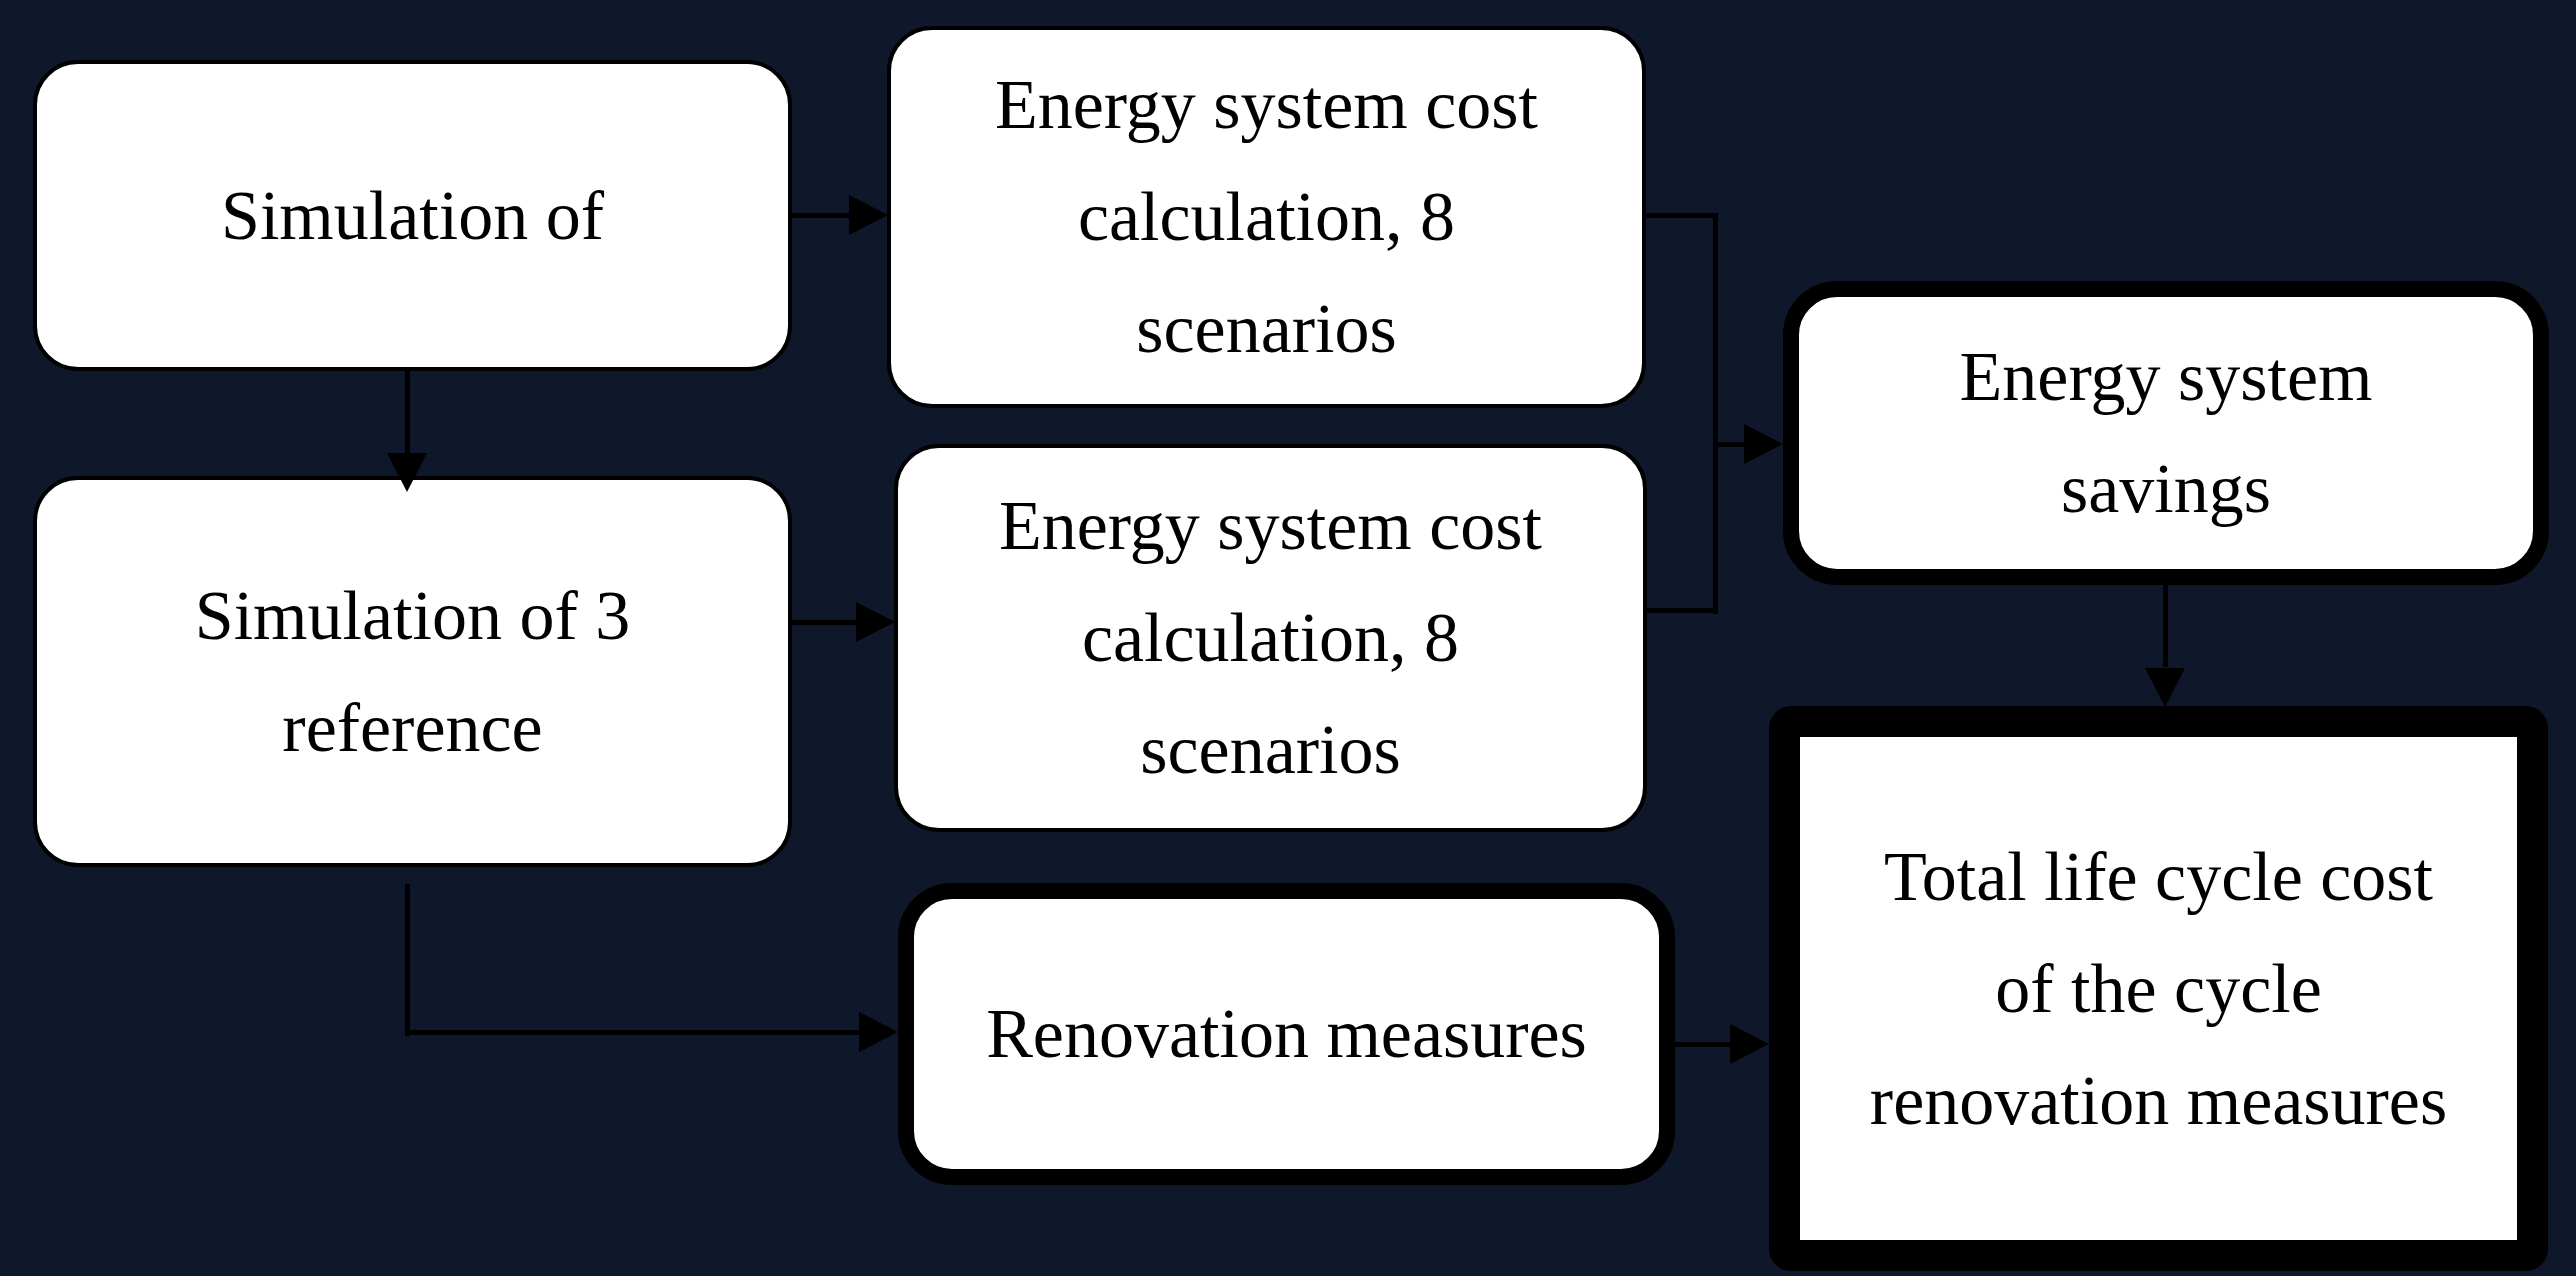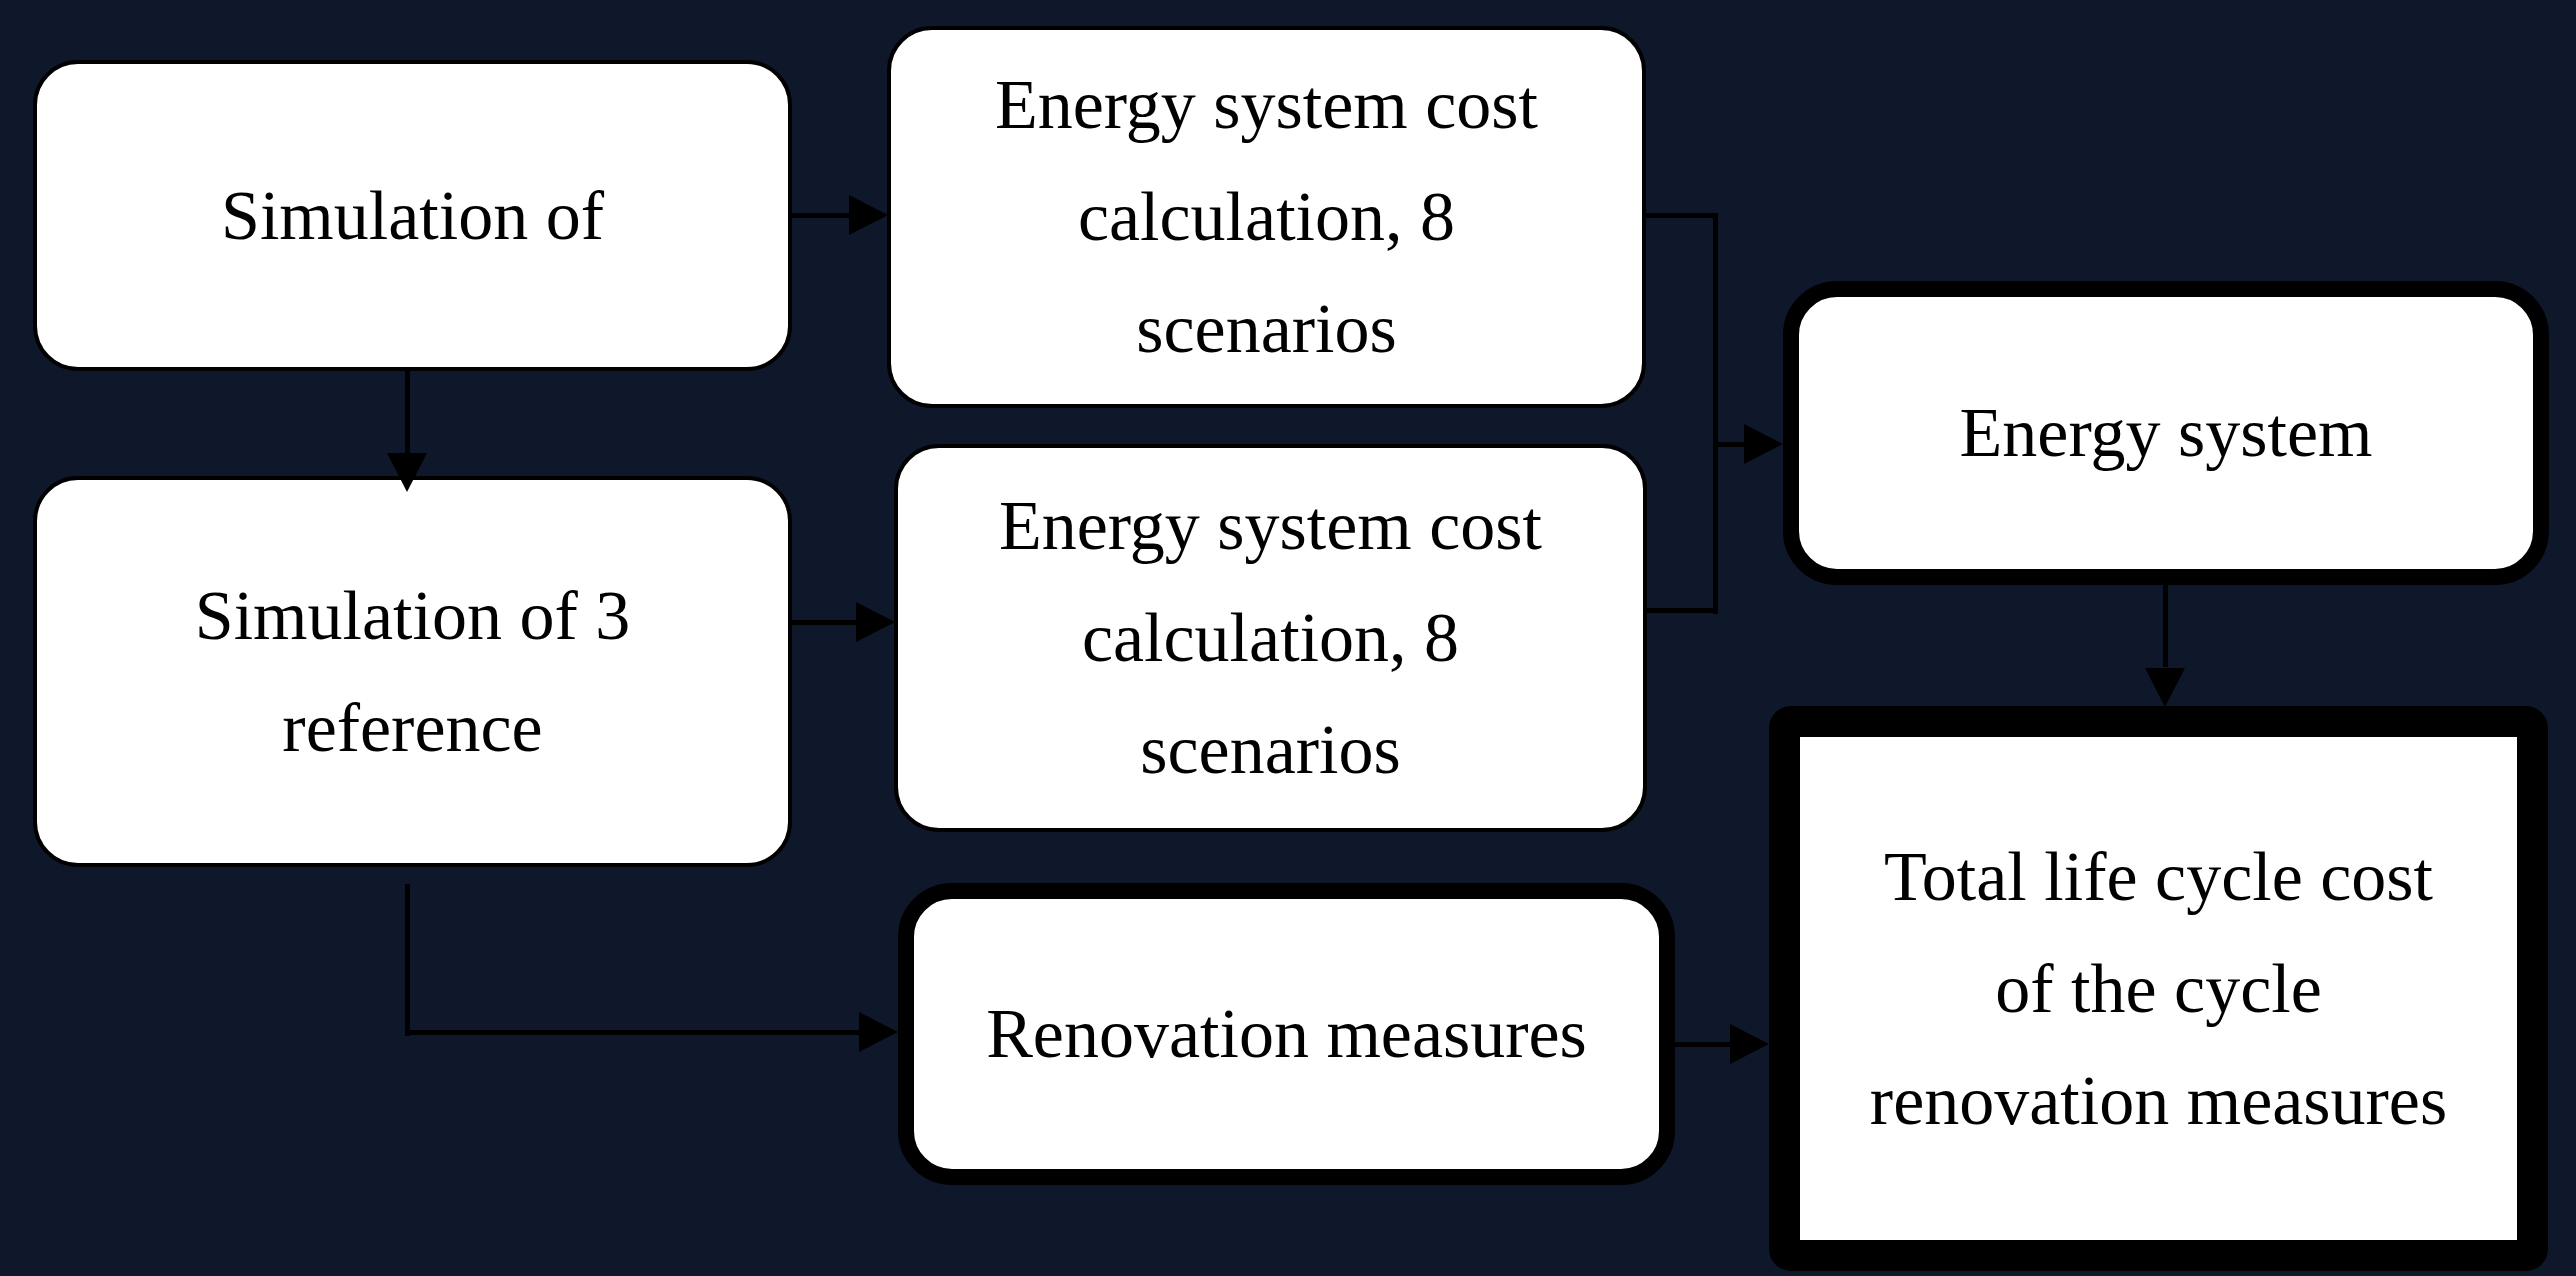--- a/index.html
+++ b/index.html
@@ -107,20 +107,21 @@
   </div>
 
   <div class="box thin" id="b4">
     <span>Energy system cost</span>
     <span>calculation, 8</span>
     <span>scenarios</span>
   </div>
 
   <div class="box thick" id="b5">
     <span>Energy system</span>
+    <span>savings</span>
   </div>
 
   <div class="box thick" id="b6">
     <span>Renovation measures</span>
   </div>
 
   <div class="box xthick" id="b7">
     <span>Total life cycle cost</span>
     <span>of the cycle</span>
     <span>renovation measures</span>

